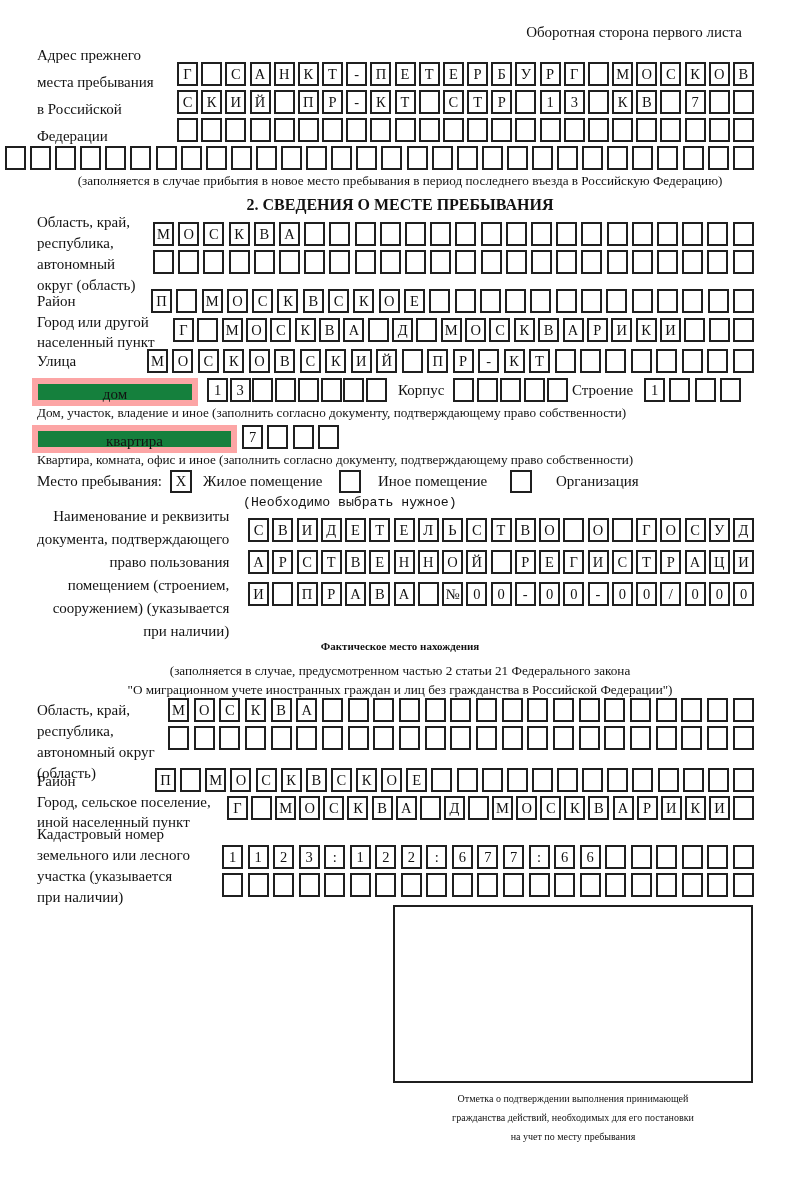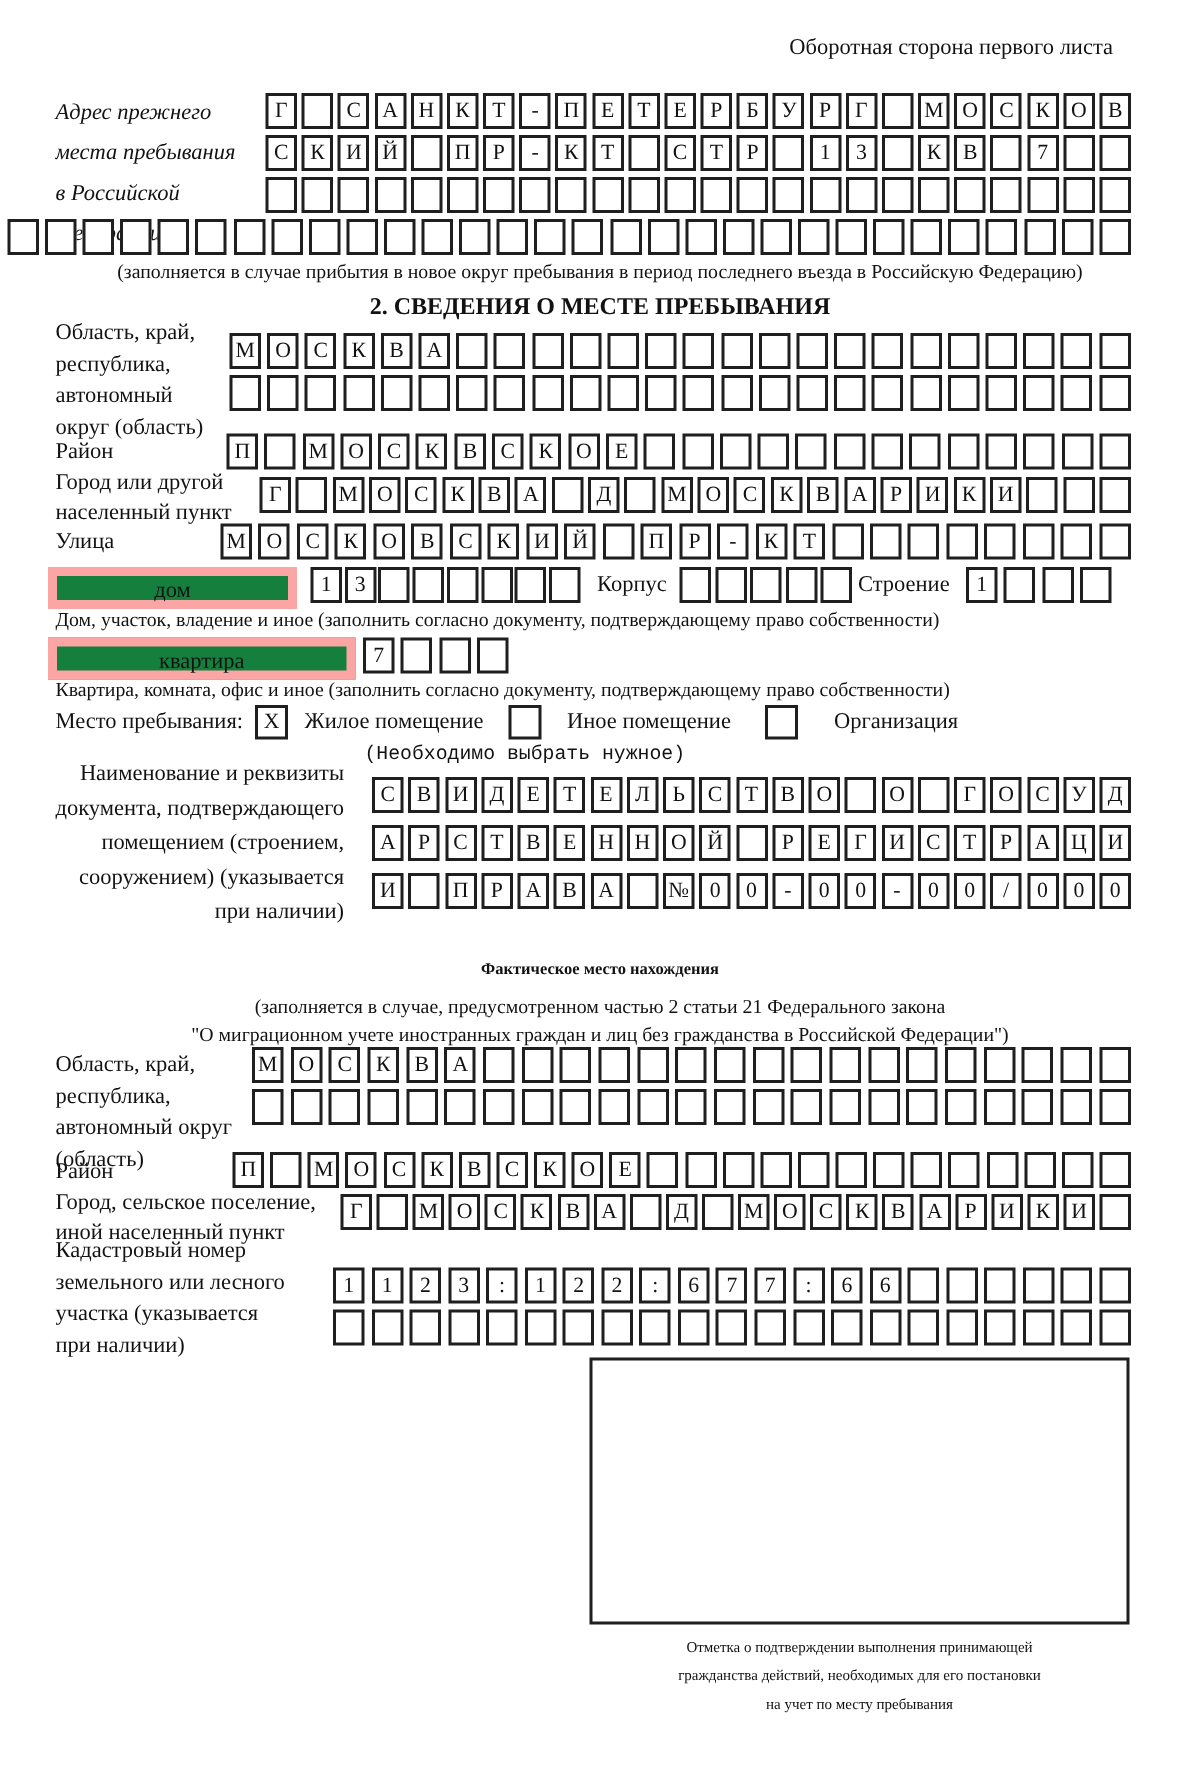--- a/index.html
+++ b/index.html
@@ -28,21 +28,21 @@
     text-align:center;font-size:14.5px;line-height:19px;background:#fff;
   }
   .bigbox{position:absolute;box-sizing:border-box;border:2.2px solid #1f1f1f;background:#fff;}
   .stamp-note{font-size:10px;line-height:19px;text-align:center;}
 </style>
 </head>
 <body>
 
 <div class="abs label" style="top:22px;right:58px;">Оборотная сторона первого листа</div>
 
-<div class="abs label label-s1" style="left:37px;top:62px;font-style:italic;">
+<div class="abs label label-s1" style="left:37px;top:42px;">
     <div>Адрес прежнего</div>
     <div>места пребывания</div>
     <div>в Российской</div>
     <div>Федерации</div>
   </div>
 <div class="boxrow" style="left:177px;top:62px;width:577px;">
     <span class="cell">Г</span>
     <span class="cell"></span>
     <span class="cell">С</span>
     <span class="cell">А</span>
@@ -144,21 +144,21 @@
     <span class="cell"></span>
     <span class="cell"></span>
     <span class="cell"></span>
     <span class="cell"></span>
     <span class="cell"></span>
     <span class="cell"></span>
     <span class="cell"></span>
     <span class="cell"></span>
     <span class="cell"></span>
   </div>
-<div class="abs note center" style="top:173px;">(заполняется в случае прибытия в новое округ пребывания в период последнего въезда в Российскую Федерацию)</div>
+<div class="abs note center" style="top:173px;">(заполняется в случае прибытия в новое место пребывания в период последнего въезда в Российскую Федерацию)</div>
 
 <div class="abs sec-title center" style="top:196px;">2. СВЕДЕНИЯ О МЕСТЕ ПРЕБЫВАНИЯ</div>
 
 <div class="abs label" style="left:37px;top:212px;">
     <div>Область, край,</div>
     <div>республика,</div>
     <div>автономный</div>
     <div>округ (область)</div>
   </div>
 <div class="boxrow" style="left:153px;top:222px;width:601px;">
@@ -343,20 +343,21 @@
 <div class="abs label" style="left:203px;top:471px;">Жилое помещение</div>
 <div class="checkbox" style="left:339px;top:470px;"></div>
 <div class="abs label" style="left:378px;top:471px;">Иное помещение</div>
 <div class="checkbox" style="left:510px;top:470px;"></div>
 <div class="abs label" style="left:556px;top:471px;">Организация</div>
 <div class="abs note" style="left:243px;top:495px;font-family:Liberation Mono, monospace;">(Необходимо выбрать нужное)</div>
 
 <div class="abs label label-doc" style="left:37px;top:505px;text-align:right;">
     <div>Наименование и реквизиты</div>
     <div>документа, подтверждающего</div>
+    <div>право пользования</div>
     <div>помещением (строением,</div>
     <div>сооружением) (указывается</div>
     <div>при наличии)</div>
   </div>
 <div class="boxrow" style="left:248px;top:518px;width:506px;">
     <span class="cell">С</span>
     <span class="cell">В</span>
     <span class="cell">И</span>
     <span class="cell">Д</span>
     <span class="cell">Е</span>

